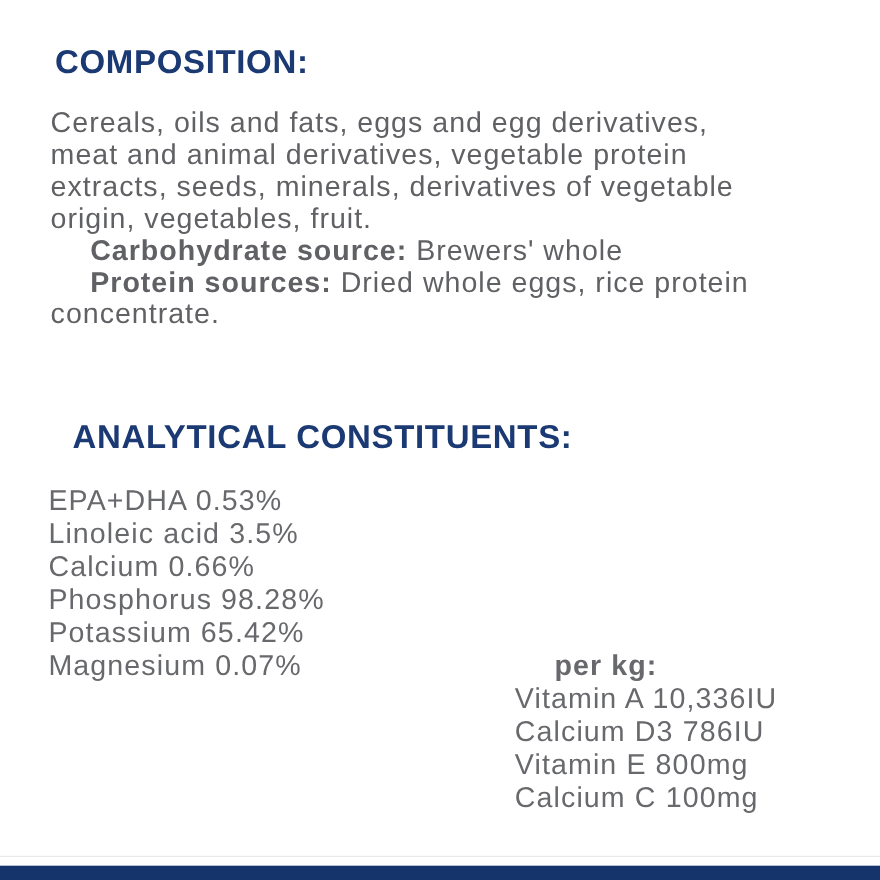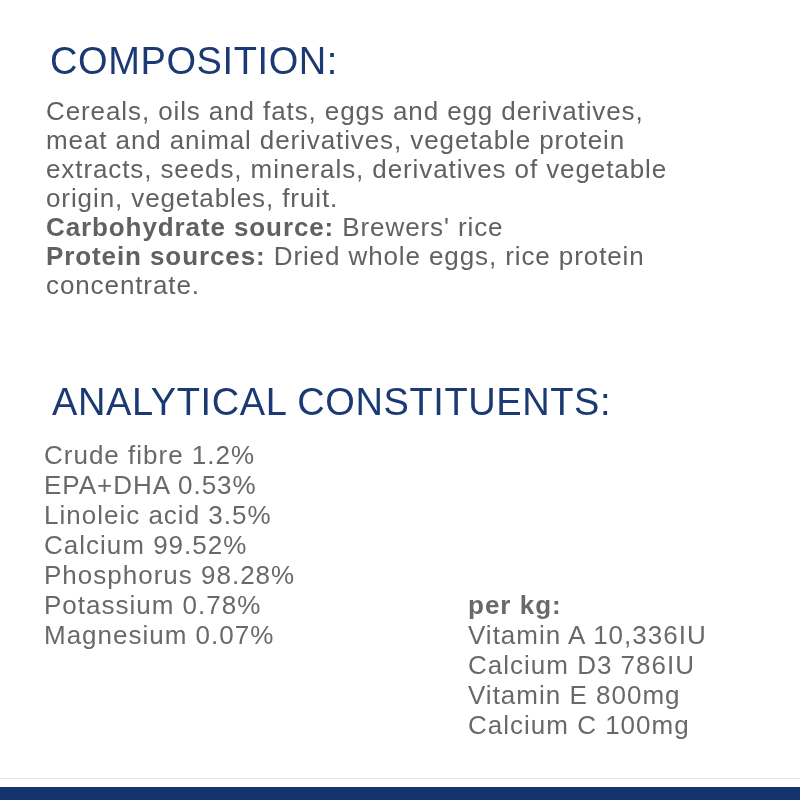--- a/index.html
+++ b/index.html
@@ -9,40 +9,40 @@
     --bar-navy:#14346b;
     --hairline:#e7e7e7;
   }
   *{margin:0;padding:0;box-sizing:border-box;}
   html,body{width:800px;height:800px;background:#ffffff;overflow:hidden;}
   body{font-family:"Liberation Sans", sans-serif;position:relative;}
 
   .heading{
     position:absolute;
     color:var(--navy);
-    font-size:38px;
-    font-weight:400;
+    font-size:30px;
+    font-weight:700;
     letter-spacing:0.6px;
     line-height:1;
     white-space:nowrap;
   }
   .comp-heading{left:50px;top:42px;}
-  .anal-heading{left:52px;top:383px;}
+  .anal-heading{left:66px;top:383px;}
 
   .comp-body{
     position:absolute;
     left:46px;top:97px;
     width:760px;
     font-size:26px;
     line-height:29px;
     letter-spacing:0.9px;
     color:var(--body-gray);
   }
   .comp-body .line{white-space:nowrap;}
-  .b{font-weight:bold;}
+  .b{font-weight:bold;margin-left:36px;}
 
   .list{
     position:absolute;
     font-size:26px;
     line-height:30px;
     letter-spacing:1px;
     color:var(--list-gray);
   }
   .list .line{white-space:nowrap;}
   .left-list{left:44px;top:440px;}
@@ -66,34 +66,33 @@
 
 <div>
 
   <h1 class="heading comp-heading">COMPOSITION:</h1>
 
   <div class="comp-body">
     <div class="line">Cereals, oils and fats, eggs and egg derivatives,</div>
     <div class="line">meat and animal derivatives, vegetable protein</div>
     <div class="line">extracts, seeds, minerals, derivatives of vegetable</div>
     <div class="line">origin, vegetables, fruit.</div>
-    <div class="line"><span class="b">Carbohydrate source:</span><span> Brewers' rice</span></div>
+    <div class="line"><span class="b">Carbohydrate source:</span><span> Brewers' whole</span></div>
     <div class="line"><span class="b">Protein sources:</span><span> Dried whole eggs, rice protein</span></div>
     <div class="line">concentrate.</div>
   </div>
 
   <h1 class="heading anal-heading">ANALYTICAL CONSTITUENTS:</h1>
 
   <div class="list left-list">
-    <div class="line">Crude fibre 1.2%</div>
     <div class="line">EPA+DHA 0.53%</div>
     <div class="line">Linoleic acid 3.5%</div>
-    <div class="line">Calcium 99.52%</div>
+    <div class="line">Calcium 0.66%</div>
     <div class="line">Phosphorus 98.28%</div>
-    <div class="line">Potassium 0.78%</div>
+    <div class="line">Potassium 65.42%</div>
     <div class="line">Magnesium 0.07%</div>
   </div>
 
   <div class="list right-list">
     <div class="line b">per kg:</div>
     <div class="line">Vitamin A 10,336IU</div>
     <div class="line">Calcium D3 786IU</div>
     <div class="line">Vitamin E 800mg</div>
     <div class="line">Calcium C 100mg</div>
   </div>

